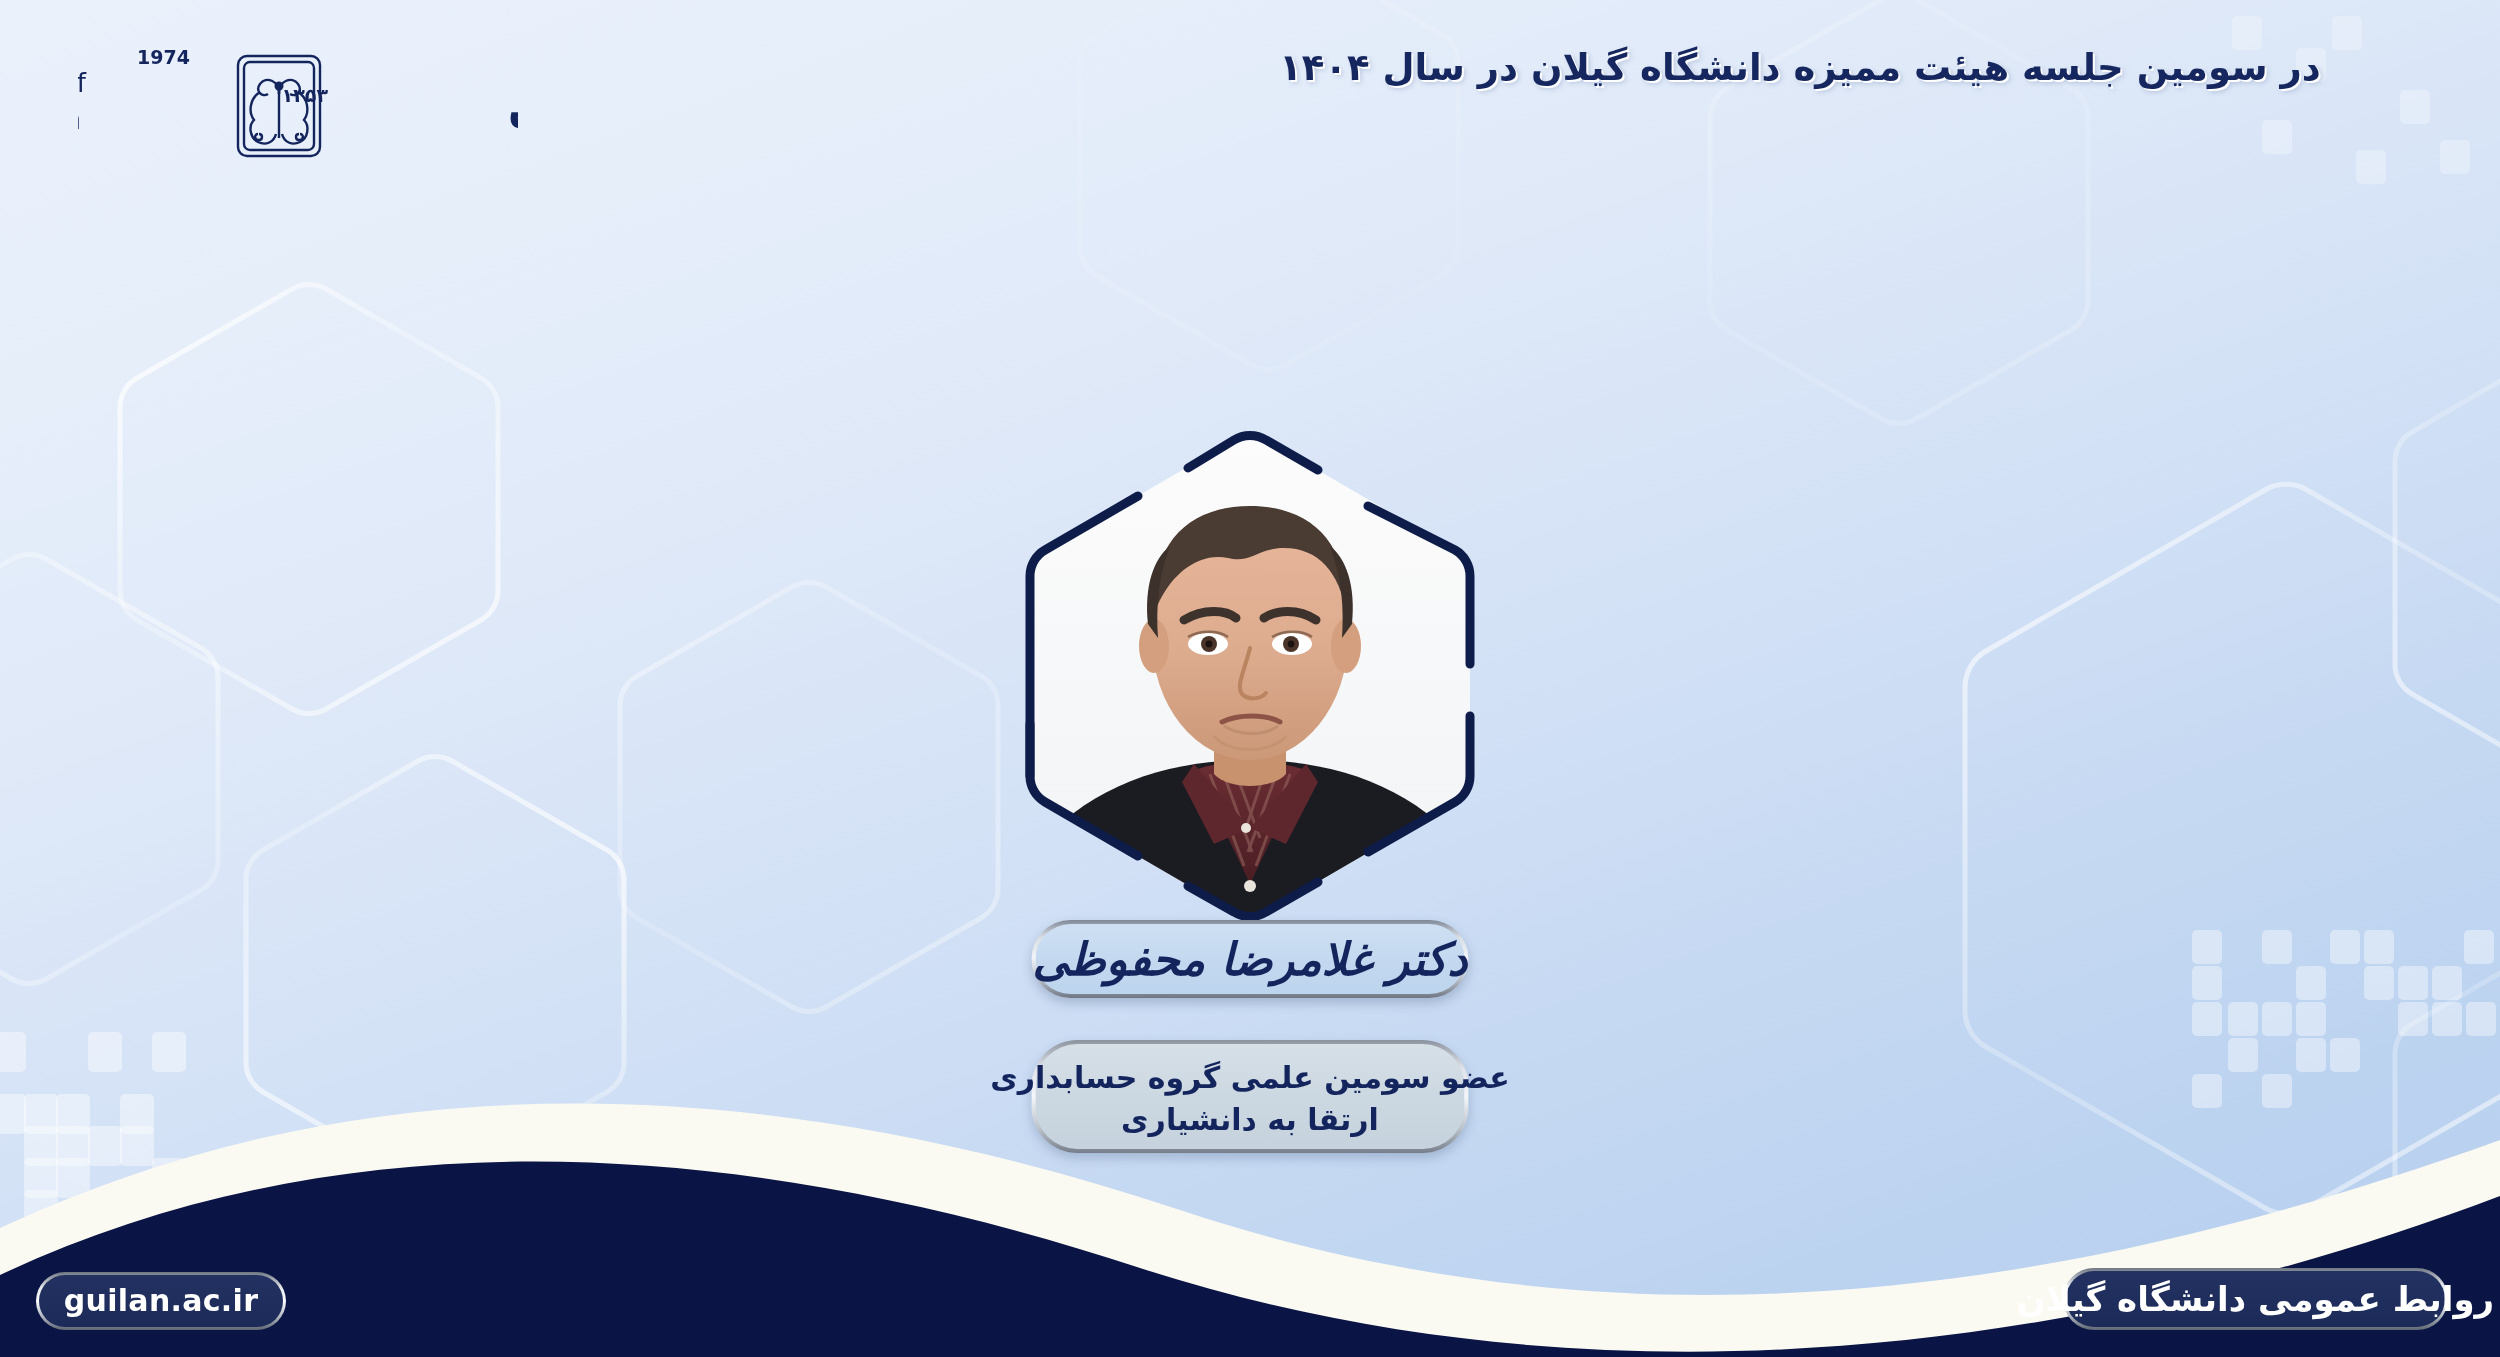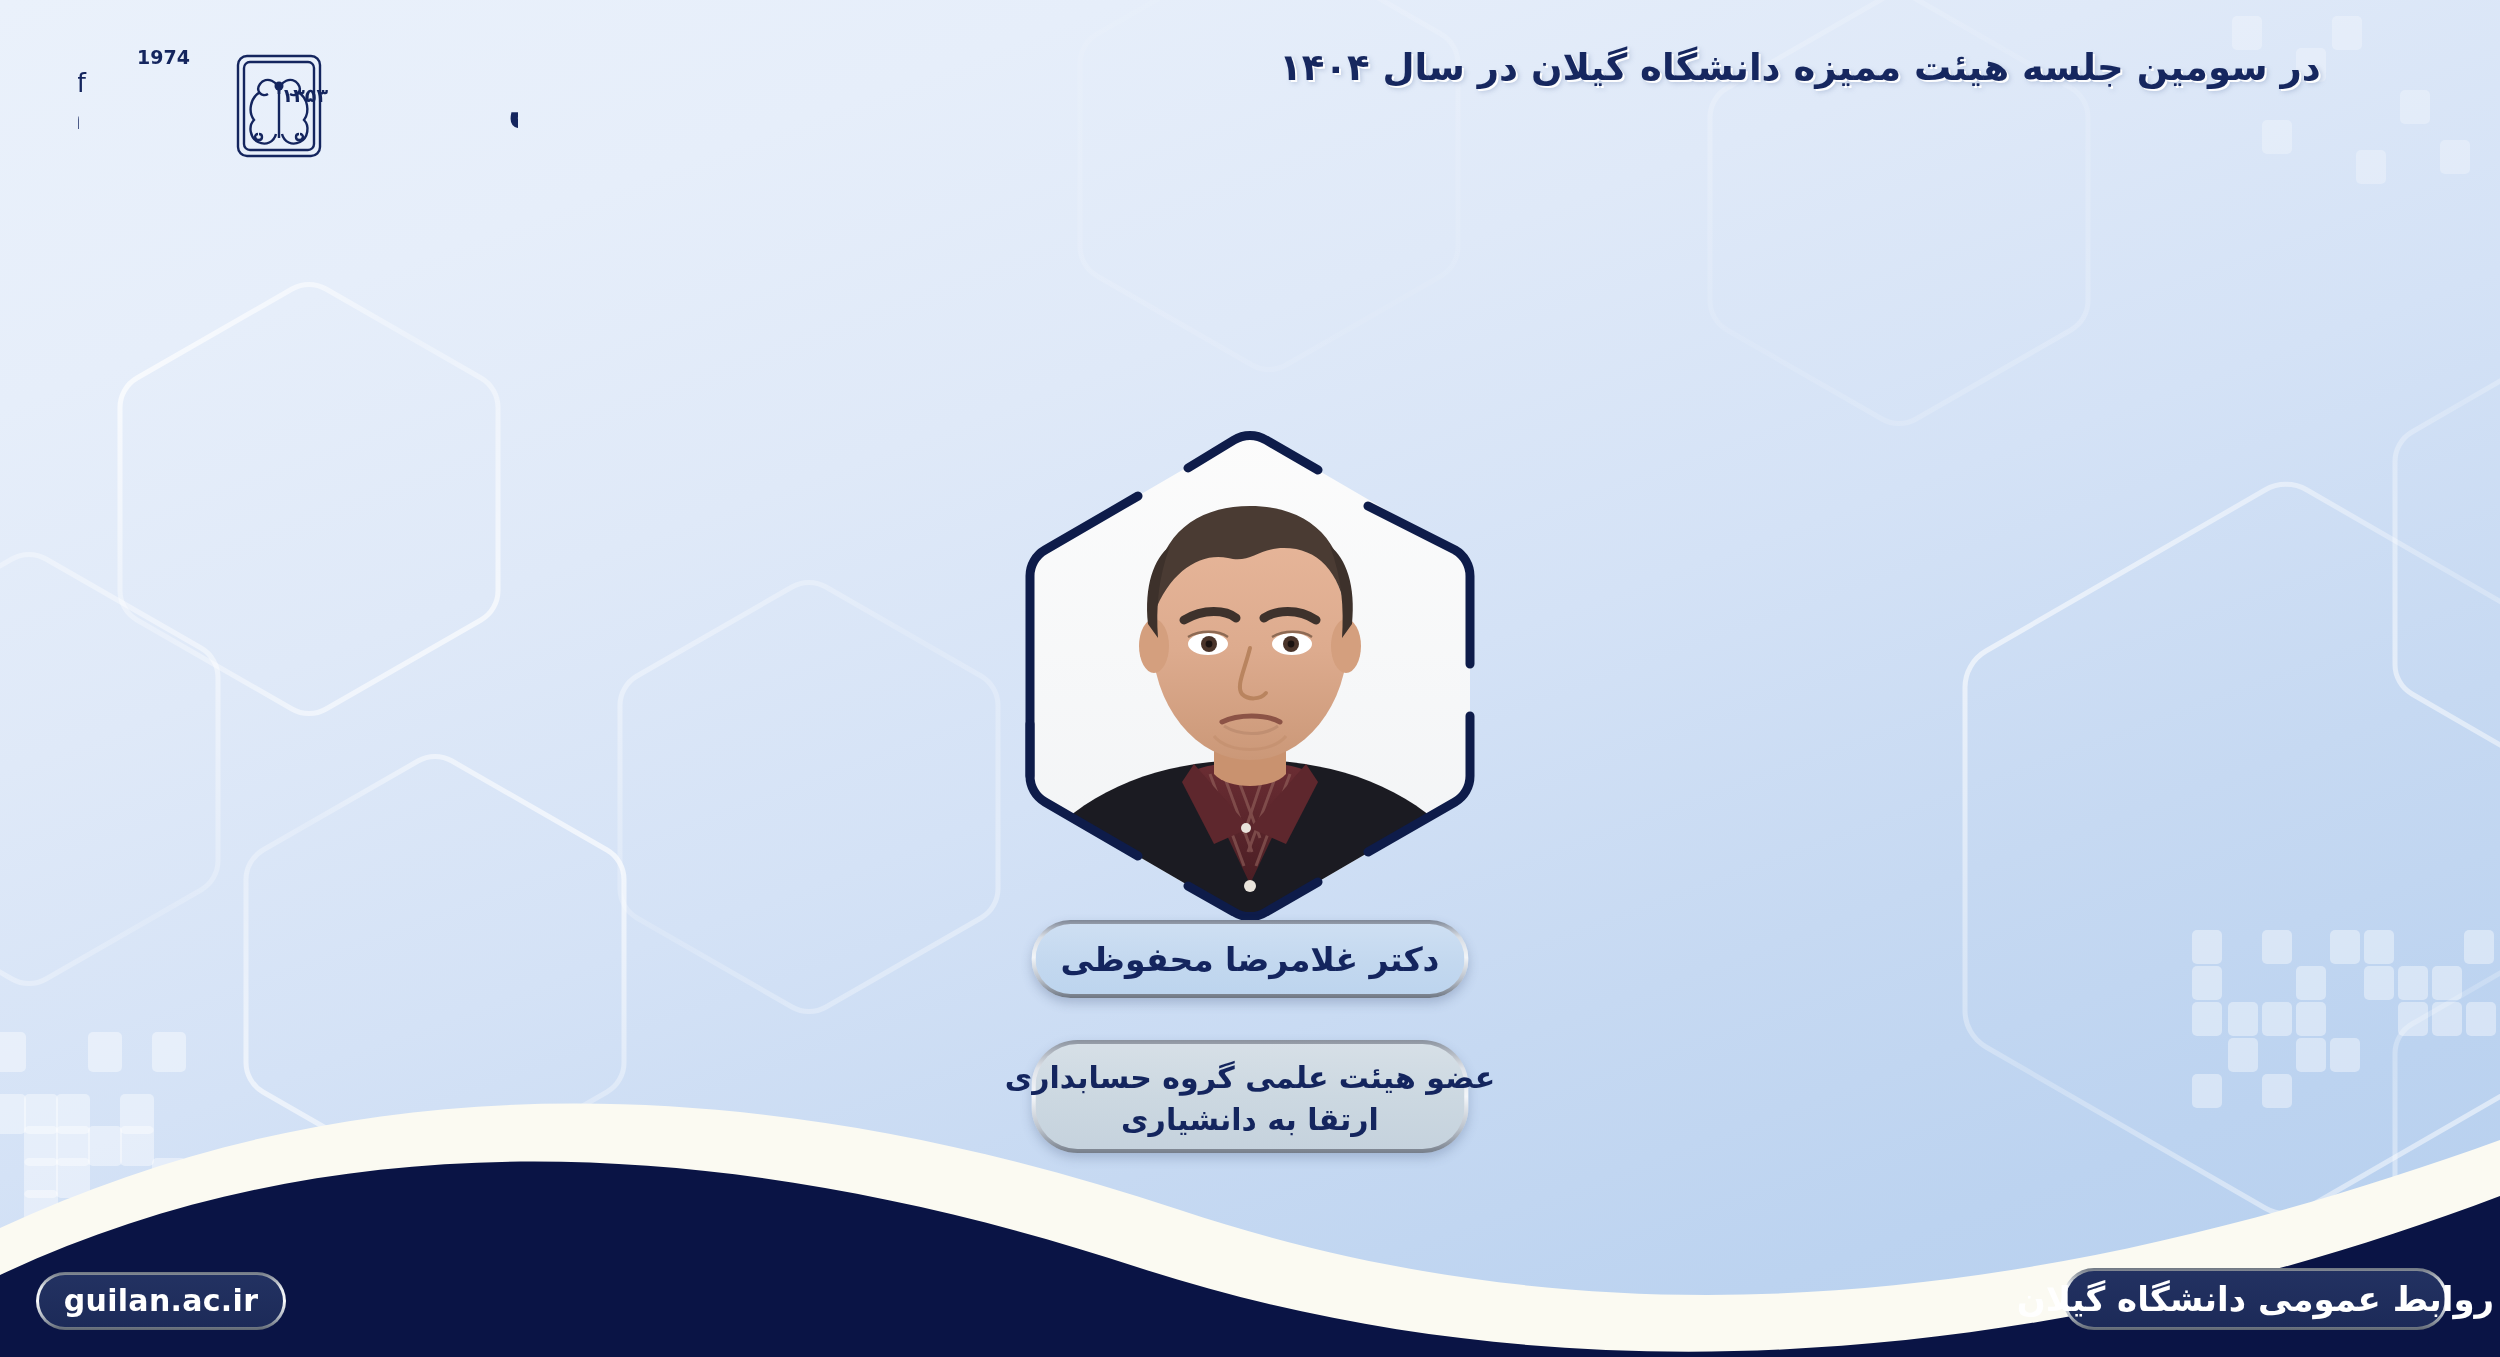--- a/index.html
+++ b/index.html
@@ -101,25 +101,26 @@
     background: linear-gradient(180deg, #cfe0f3 0%, #c3d8ef 55%, #bcd4ee 100%);
     border: 4px solid transparent;
     background-image:
       linear-gradient(180deg, #cfe0f3 0%, #c3d8ef 55%, #bcd4ee 100%),
       linear-gradient(180deg, #7f8897 0%, #d8dde4 22%, #f2f5f8 48%, #b9c0ca 76%, #6e7682 100%);
     background-origin: border-box;
     background-clip: padding-box, border-box;
     box-shadow: 0 5px 11px rgba(60,80,120,0.28);
   }
   .name-text {
-    font-size: 33px;
+    font-size: 45px;
     font-weight: bold;
     color: #14255e;
     line-height: 1;
     white-space: nowrap;
+    font-style: italic;
   }
   .role-plate {
     top: 1040px;
     width: 437px;
     height: 113px;
     border-radius: 46px;
     background: linear-gradient(180deg, #d5dfe6 0%, #cdd8e1 50%, #c7d3de 100%);
     border: 4px solid transparent;
     background-image:
       linear-gradient(180deg, #d7e0e7 0%, #ccd8e1 50%, #c5d2dd 100%),
@@ -412,21 +413,21 @@
         <path d="M120 432 L27 378 A30 30 0 0 1 12 352 L12 300"></path>
       </g>
     </svg>
   </div>
 
   <div class="plate name-plate">
     <span class="name-text">دکتر غلامرضا محفوظی</span>
   </div>
 
   <div class="plate role-plate">
-    <span class="role-text">عضو هیئت علمی گروه حسابداری</span>
+    <span class="role-text">عضو سومین علمی گروه حسابداری</span>
     <span class="role-text">ارتقا به دانشیاری</span>
   </div>
 
   <div class="pill pill-site">
     <span class="pill-site-text">guilan.ac.ir</span>
   </div>
 
   <div class="pill pill-pr">
     <span class="pill-pr-text">روابط عمومی دانشگاه گیلان</span>
   </div>

